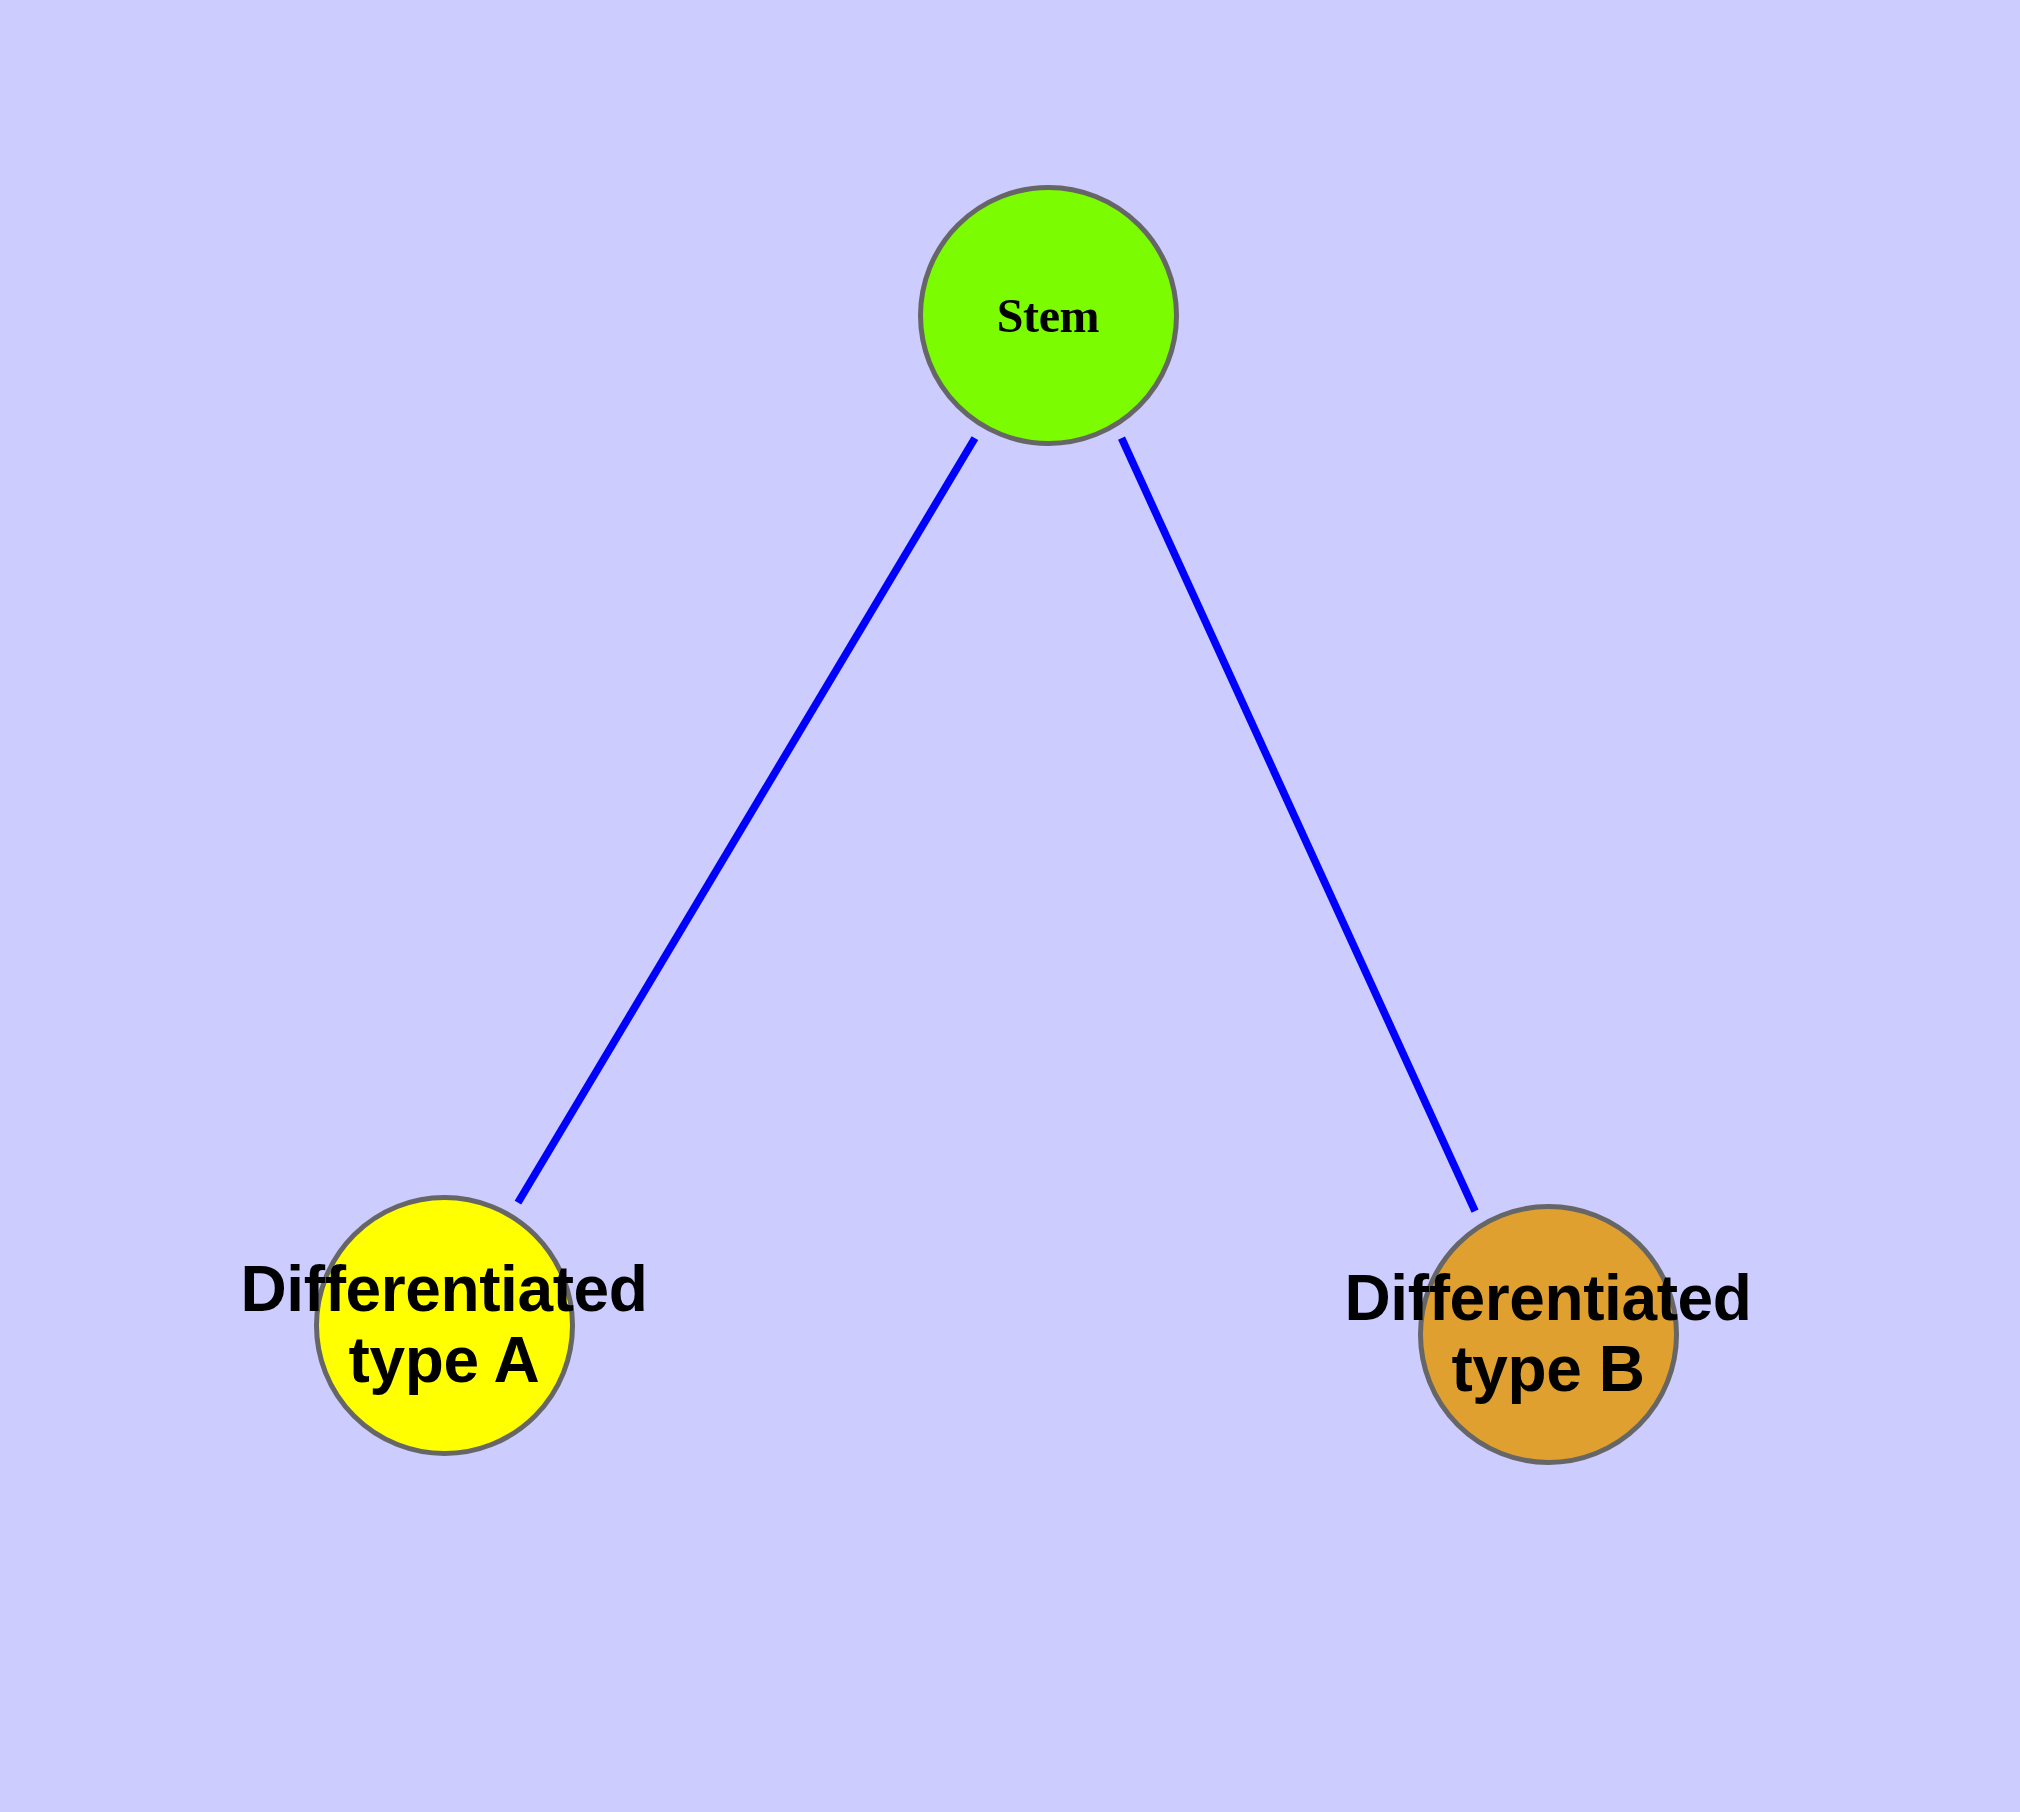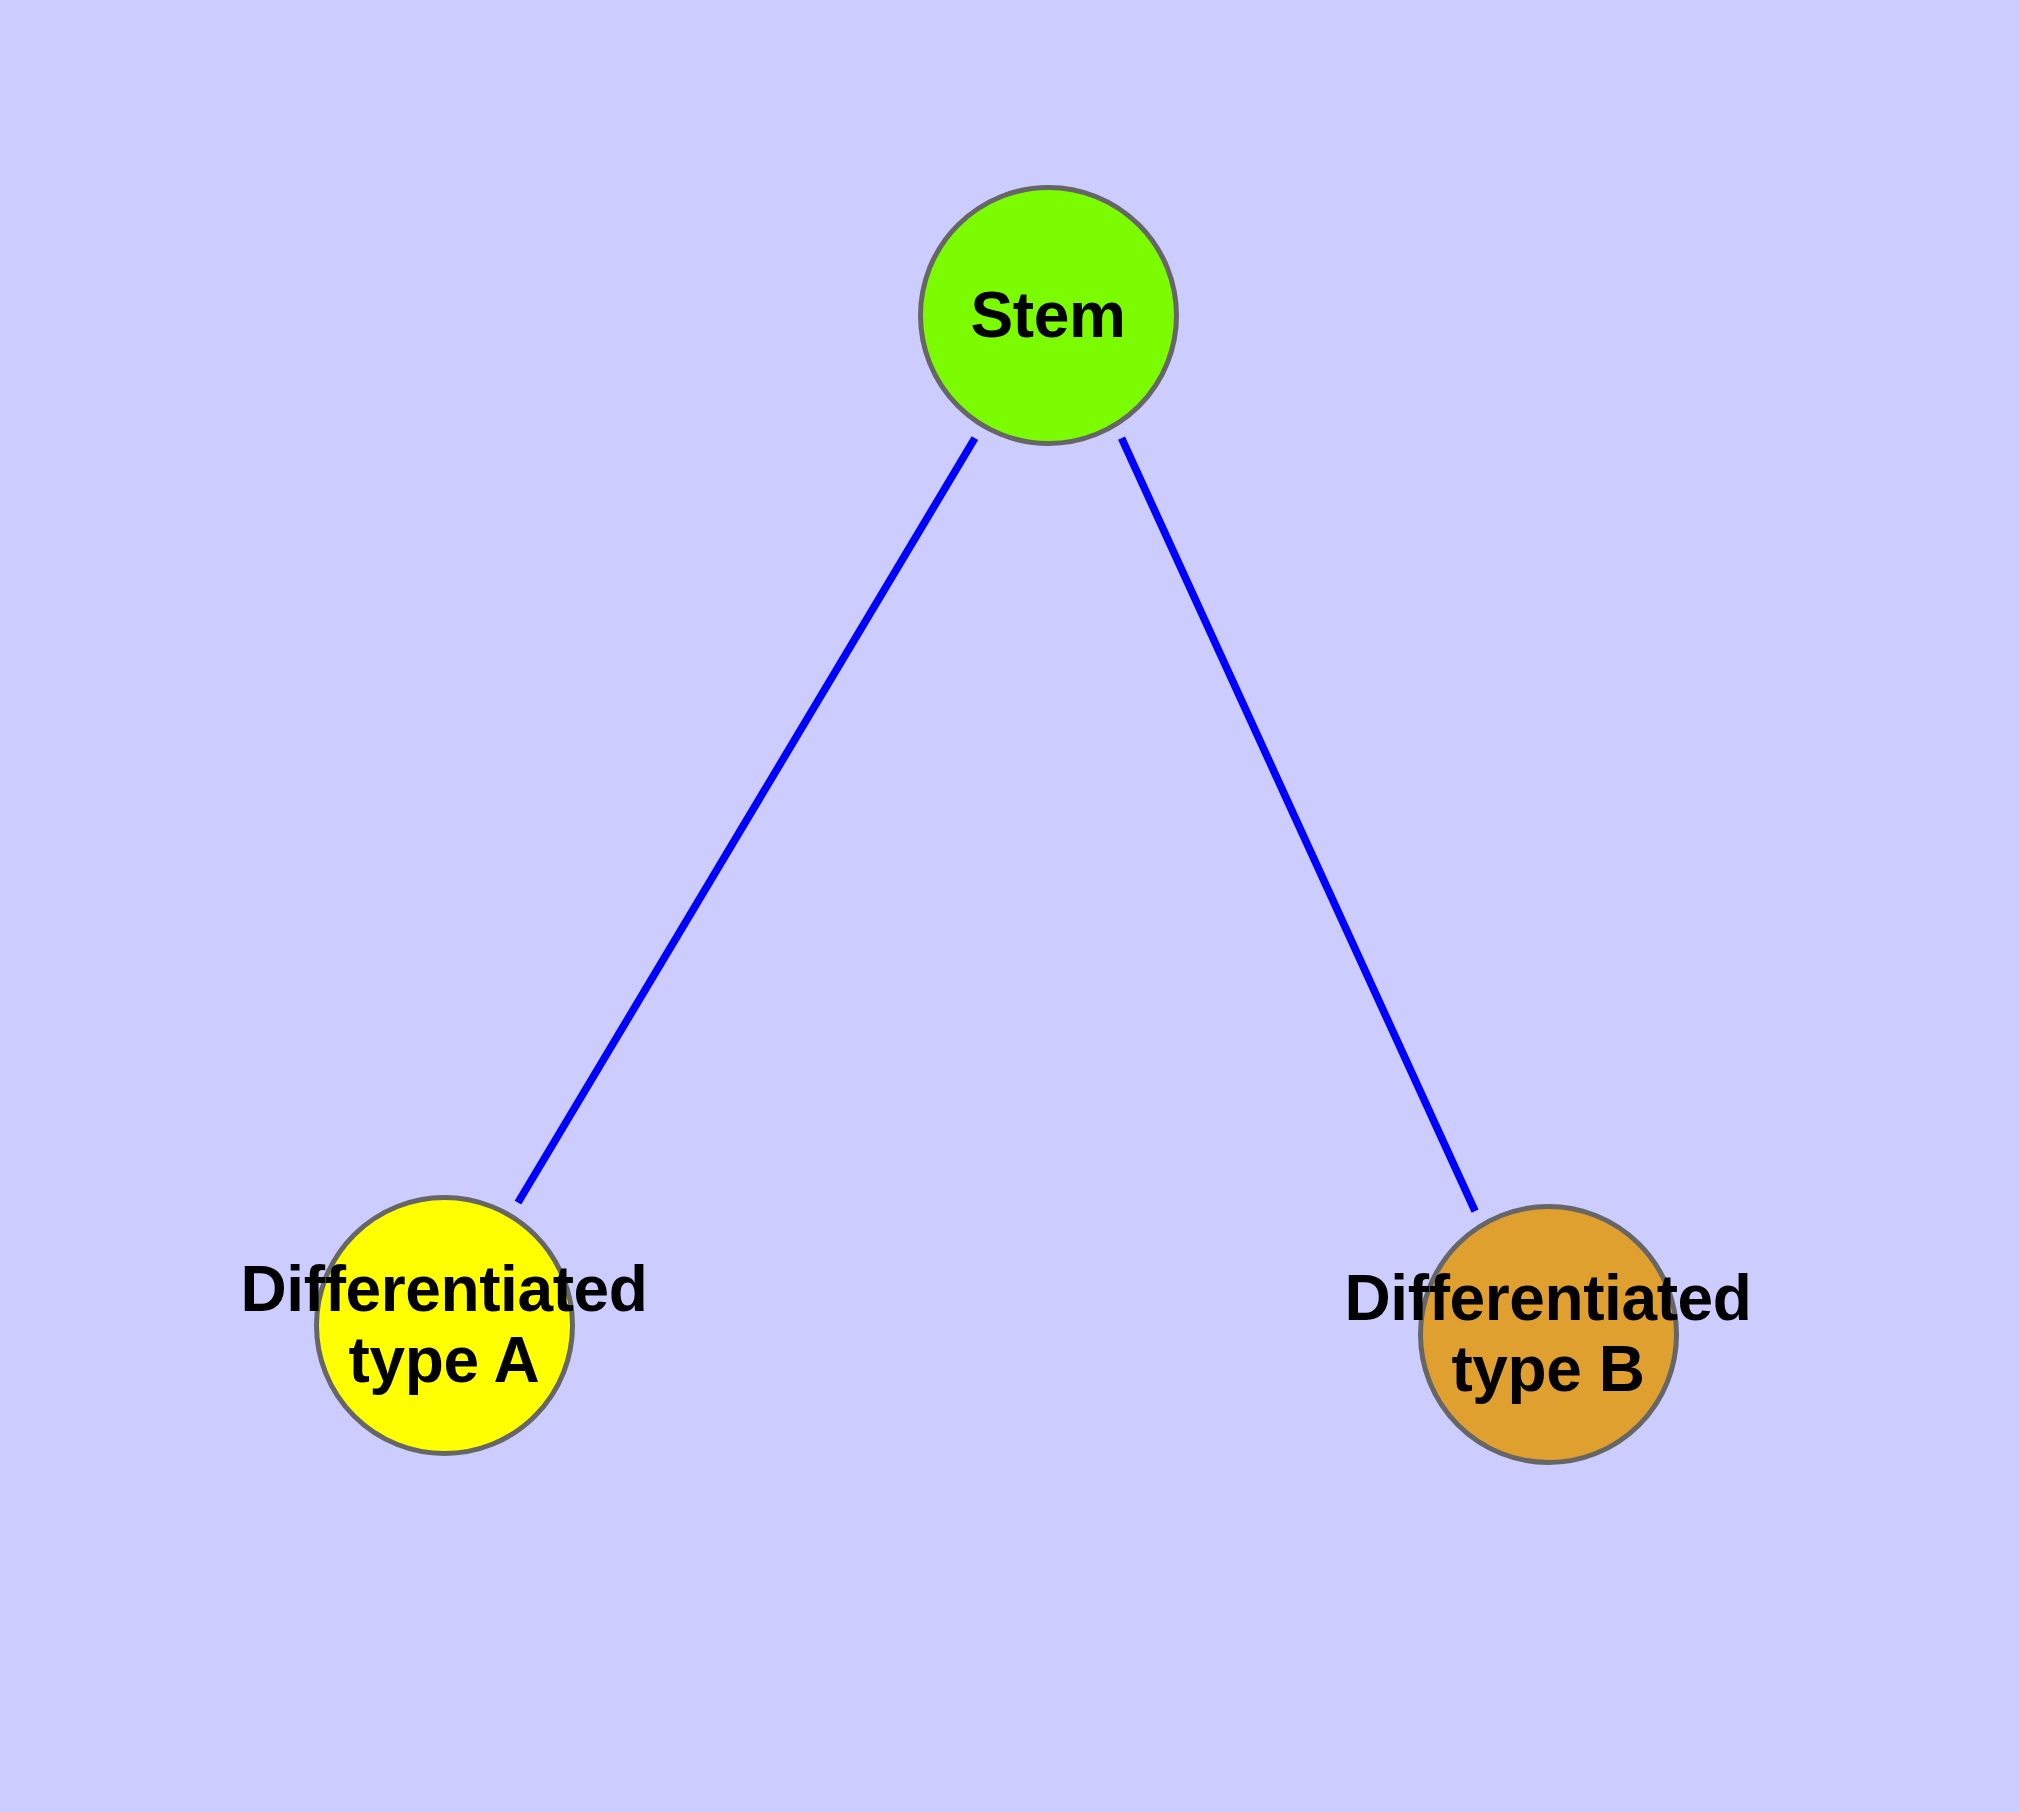--- a/index.html
+++ b/index.html
@@ -56,21 +56,21 @@
 
 <div id="canvas" style="width: 2021px; height: 1812px; background: rgb(204, 204, 255);">
 
   <svg id="edge-layer" viewBox="0 0 2384 2138" preserveAspectRatio="none" xmlns="http://www.w3.org/2000/svg" style="width: 2021px; height: 1812px;">
     <line stroke-linecap="butt" x1="1150" y1="517" x2="611" y2="1419" stroke="#0000ff" stroke-width="9"></line>
     <line stroke-linecap="butt" x1="1323" y1="517" x2="1740" y2="1429" stroke="#0000ff" stroke-width="9"></line>
   </svg>
 
   <div class="graph-node" style="left: 1048px; top: 315px; width: 261px; height: 261px;">
     <div class="node-circle" style="width: 261px; height: 261px; background: rgb(124, 252, 0); border-color: rgb(102, 102, 102);"></div>
-    <div class="node-label" style="font-size: 64px; color: rgb(0, 0, 0);">Stem</div>
+    <div class="node-label" style="font-size: 48px; color: rgb(0, 0, 0); font-family: Liberation Serif, serif;">Stem</div>
   </div>
 
   <div class="graph-node" style="left: 444px; top: 1325px; width: 261px; height: 261px;">
     <div class="node-circle" style="width: 261px; height: 261px; background: rgb(255, 255, 0); border-color: rgb(102, 102, 102);"></div>
     <div class="node-label" style="font-size: 64px; color: rgb(0, 0, 0);">Differentiated
 type A</div>
   </div>
 
   <div class="graph-node" style="left: 1548px; top: 1334px; width: 261px; height: 261px;">
     <div class="node-circle" style="width: 261px; height: 261px; background: rgb(224, 160, 48); border-color: rgb(102, 102, 102);"></div>

